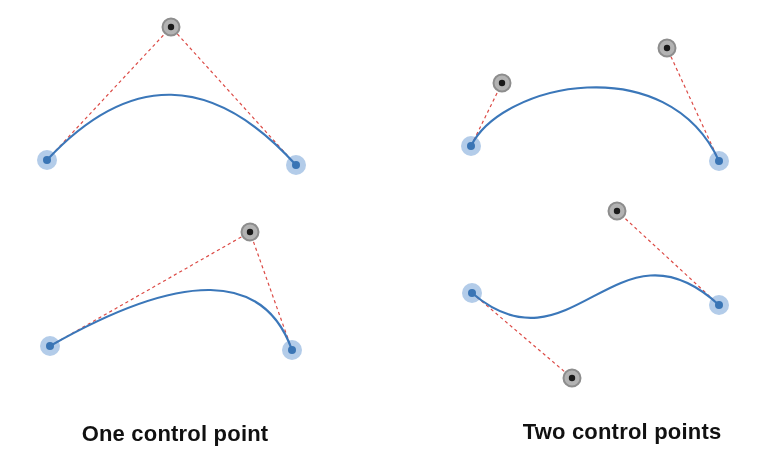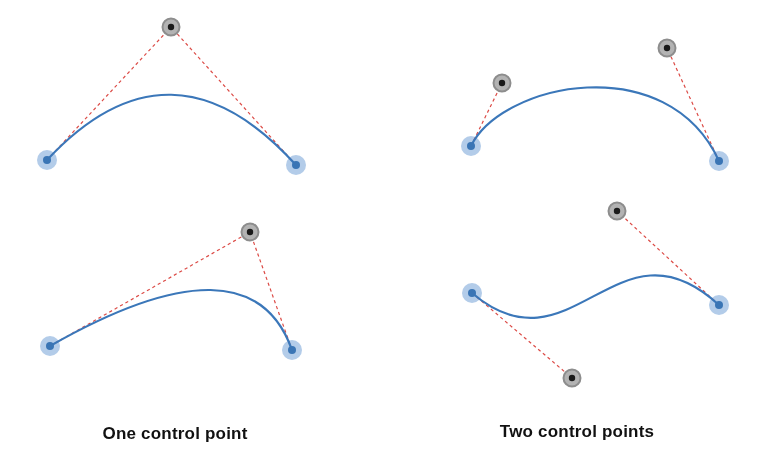--- a/index.html
+++ b/index.html
@@ -16,21 +16,21 @@
     font-family: "Liberation Sans", sans-serif;
   }
   .figure-svg {
     position: absolute;
     left: 0;
     top: 0;
   }
   .caption {
     position: absolute;
     transform: translate(-50%, -50%);
-    font-size: 17px;
+    font-size: 22px;
     font-weight: 700;
     color: #111111;
     letter-spacing: 0.2px;
     white-space: nowrap;
   }
 </style>
 </head>
 <body>
 
 <div class="figure-wrap">
@@ -78,14 +78,14 @@
         <path d="M 472 293 C 572 378 617 211 719 305" fill="none" stroke="#3b77b9" stroke-width="2.2" stroke-linecap="round"></path>
         <circle cx="572" cy="378" r="8.5" fill="#b3b3b3" stroke="#8d8d8d" stroke-width="2"></circle>
         <circle cx="572" cy="378" r="3.2" fill="#1a1a1a"></circle>
         <circle cx="617" cy="211" r="8.5" fill="#b3b3b3" stroke="#8d8d8d" stroke-width="2"></circle>
         <circle cx="617" cy="211" r="3.2" fill="#1a1a1a"></circle>
         <circle cx="472" cy="293" r="4" fill="#3a75b5"></circle>
         <circle cx="719" cy="305" r="4" fill="#3a75b5"></circle>
       </g>
     </svg>
   <div class="caption" style="left: 175px; top: 434px;">One control point</div>
-  <div class="caption" style="left: 577px; top: 432px;">Two control points</div>
+  <div class="caption" style="left: 622px; top: 432px;">Two control points</div>
 </div>
 
 </body></html>

